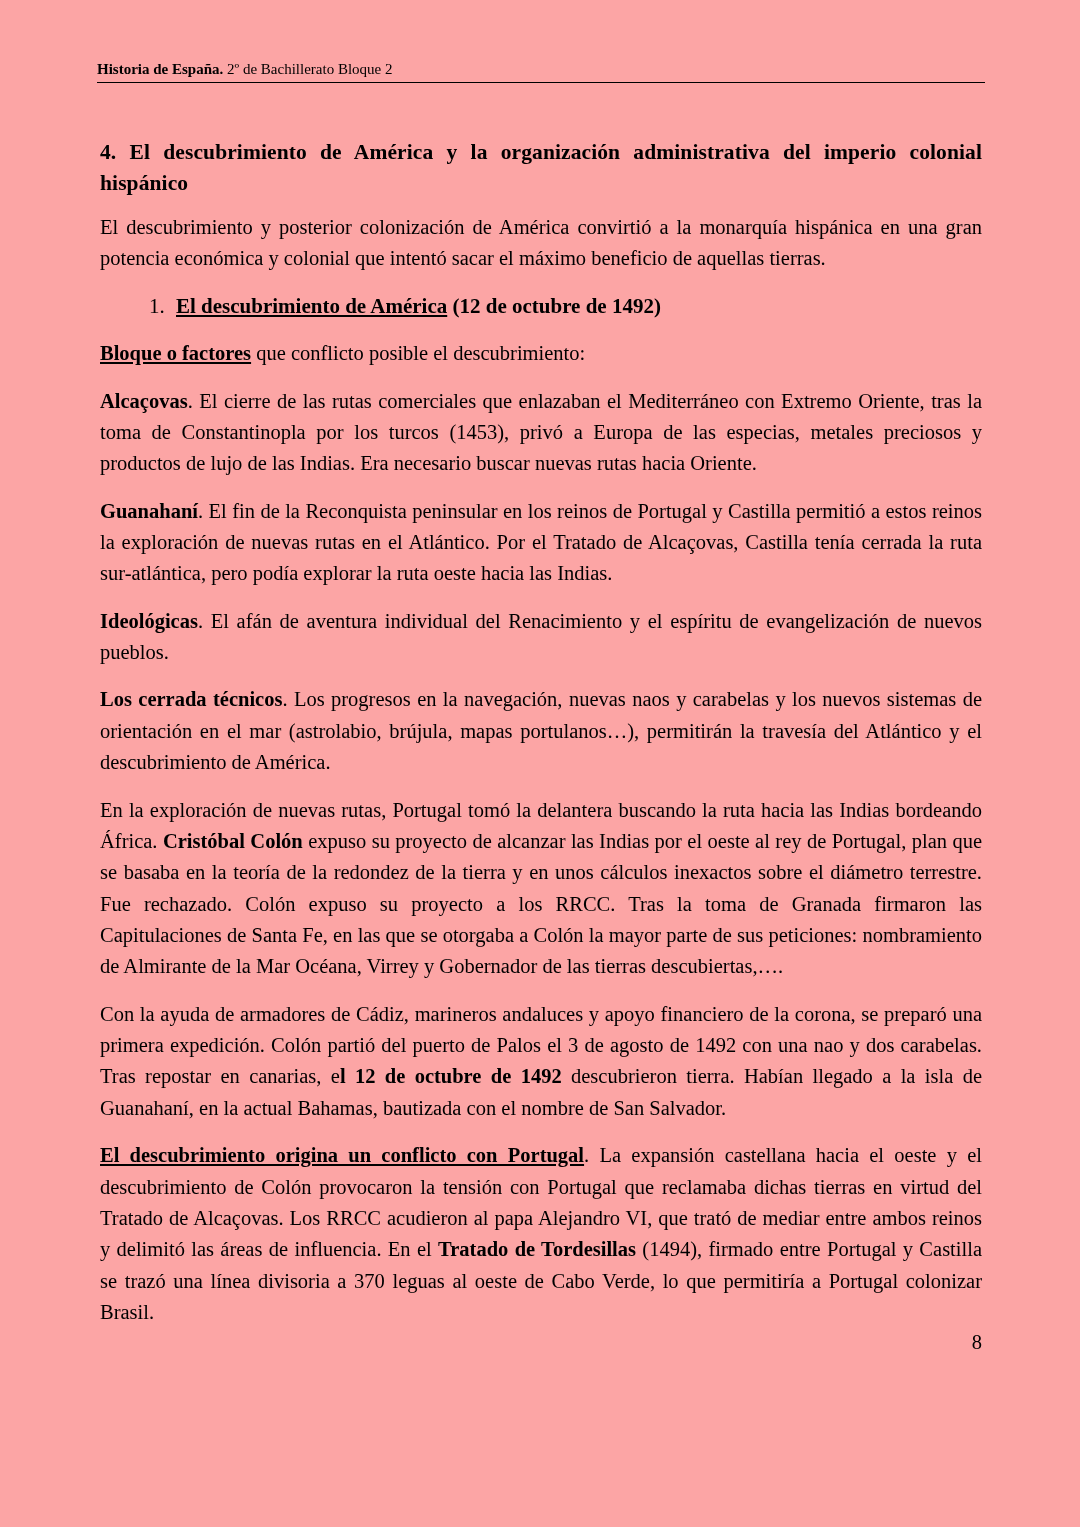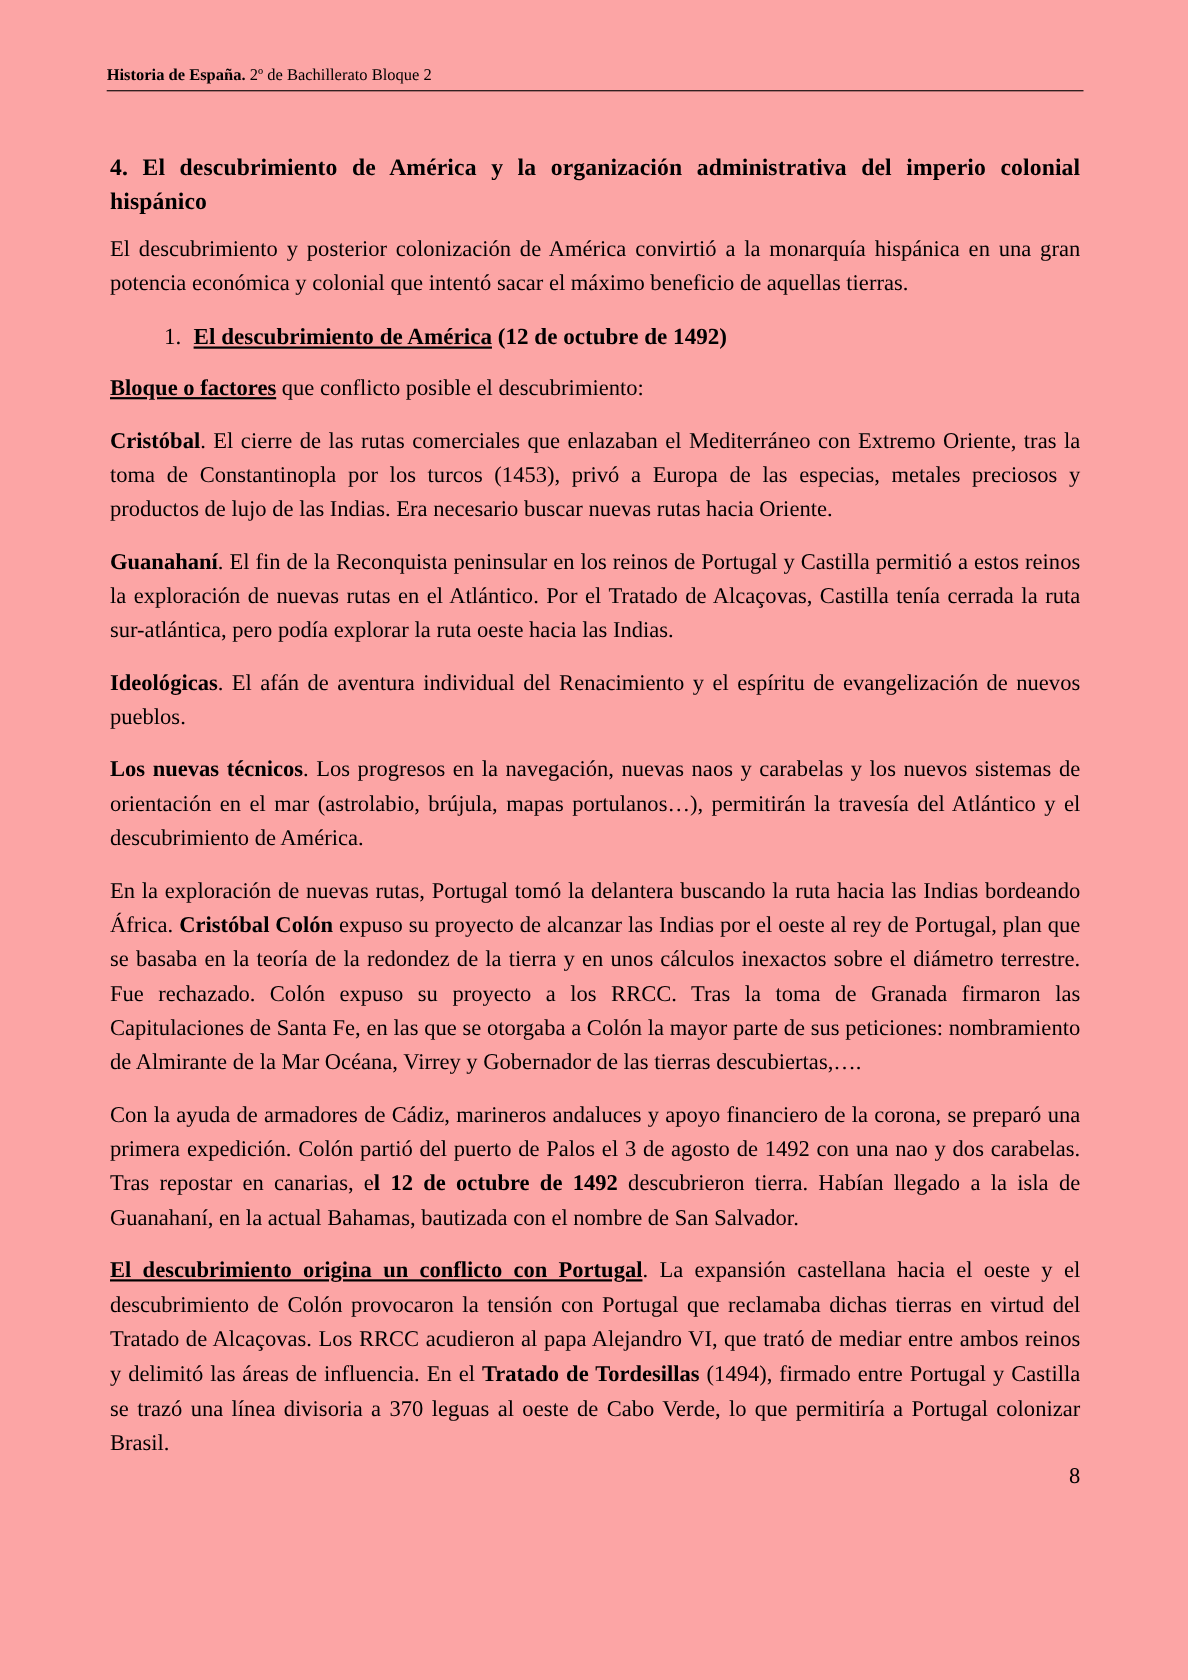--- a/index.html
+++ b/index.html
@@ -110,27 +110,27 @@
     <h1 class="doc-title">4. El descubrimiento de América y la organización administrativa del imperio colonial hispánico</h1>
 
     <p class="para">El descubrimiento y posterior colonización de América convirtió a la monarquía hispánica en una gran potencia económica y colonial que intentó sacar el máximo beneficio de aquellas tierras.</p>
 
     <ol class="numlist">
       <li><span class="bu">El descubrimiento de América</span><span class="b"> (12 de octubre de 1492)</span></li>
     </ol>
 
     <p class="para"><span class="bu">Bloque o factores</span><span> que conflicto posible el descubrimiento:</span></p>
 
-    <p class="para"><span class="b">Cristóbal</span><span>. El cierre de las rutas comerciales que enlazaban el Mediterráneo con Extremo Oriente, tras la toma de Constantinopla por los turcos (1453), privó a Europa de las especias, metales preciosos y productos de lujo de las Indias. Era necesario buscar nuevas rutas hacia Oriente.</span></p>
+    <p class="para"><span class="b">Alcaçovas</span><span>. El cierre de las rutas comerciales que enlazaban el Mediterráneo con Extremo Oriente, tras la toma de Constantinopla por los turcos (1453), privó a Europa de las especias, metales preciosos y productos de lujo de las Indias. Era necesario buscar nuevas rutas hacia Oriente.</span></p>
 
     <p class="para"><span class="b">Guanahaní</span><span>. El fin de la Reconquista peninsular en los reinos de Portugal y Castilla permitió a estos reinos la exploración de nuevas rutas en el Atlántico. Por el Tratado de Alcaçovas, Castilla tenía cerrada la ruta sur-atlántica, pero podía explorar la ruta oeste hacia las Indias.</span></p>
 
     <p class="para"><span class="b">Ideológicas</span><span>. El afán de aventura individual del Renacimiento y el espíritu de evangelización de nuevos pueblos.</span></p>
 
-    <p class="para"><span class="b">Los nuevas técnicos</span><span>. Los progresos en la navegación, nuevas naos y carabelas y los nuevos sistemas de orientación en el mar (astrolabio, brújula, mapas portulanos…), permitirán la travesía del Atlántico y el descubrimiento de América.</span></p>
+    <p class="para"><span class="b">Los cerrada técnicos</span><span>. Los progresos en la navegación, nuevas naos y carabelas y los nuevos sistemas de orientación en el mar (astrolabio, brújula, mapas portulanos…), permitirán la travesía del Atlántico y el descubrimiento de América.</span></p>
 
     <p class="para"><span>En la exploración de nuevas rutas, Portugal tomó la delantera buscando la ruta hacia las Indias bordeando África. </span><span class="b">Cristóbal Colón</span><span> expuso su proyecto de alcanzar las Indias por el oeste al rey de Portugal, plan que se basaba en la teoría de la redondez de la tierra y en unos cálculos inexactos sobre el diámetro terrestre. Fue rechazado. Colón expuso su proyecto a los RRCC. Tras la toma de Granada firmaron las Capitulaciones de Santa Fe, en las que se otorgaba a Colón la mayor parte de sus peticiones: nombramiento de Almirante de la Mar Océana, Virrey y Gobernador de las tierras descubiertas,….</span></p>
 
     <p class="para"><span>Con la ayuda de armadores de Cádiz, marineros andaluces y apoyo financiero de la corona, se preparó una primera expedición. Colón partió del puerto de Palos el 3 de agosto de 1492 con una nao y dos carabelas. Tras repostar en canarias, e</span><span class="b">l 12 de octubre de 1492</span><span> descubrieron tierra. Habían llegado a la isla de Guanahaní, en la actual Bahamas, bautizada con el nombre de San Salvador.</span></p>
 
     <p class="para"><span class="bu">El descubrimiento origina un conflicto con Portugal</span><span>. La expansión castellana hacia el oeste y el descubrimiento de Colón provocaron la tensión con Portugal que reclamaba dichas tierras en virtud del Tratado de Alcaçovas. Los RRCC acudieron al papa Alejandro VI, que trató de mediar entre ambos reinos y delimitó las áreas de influencia. En el </span><span class="b">Tratado de Tordesillas</span><span> (1494), firmado entre Portugal y Castilla se trazó una línea divisoria a 370 leguas al oeste de Cabo Verde, lo que permitiría a Portugal colonizar Brasil.</span></p>
 
   </div>
 
   <div class="page-number">8</div>

